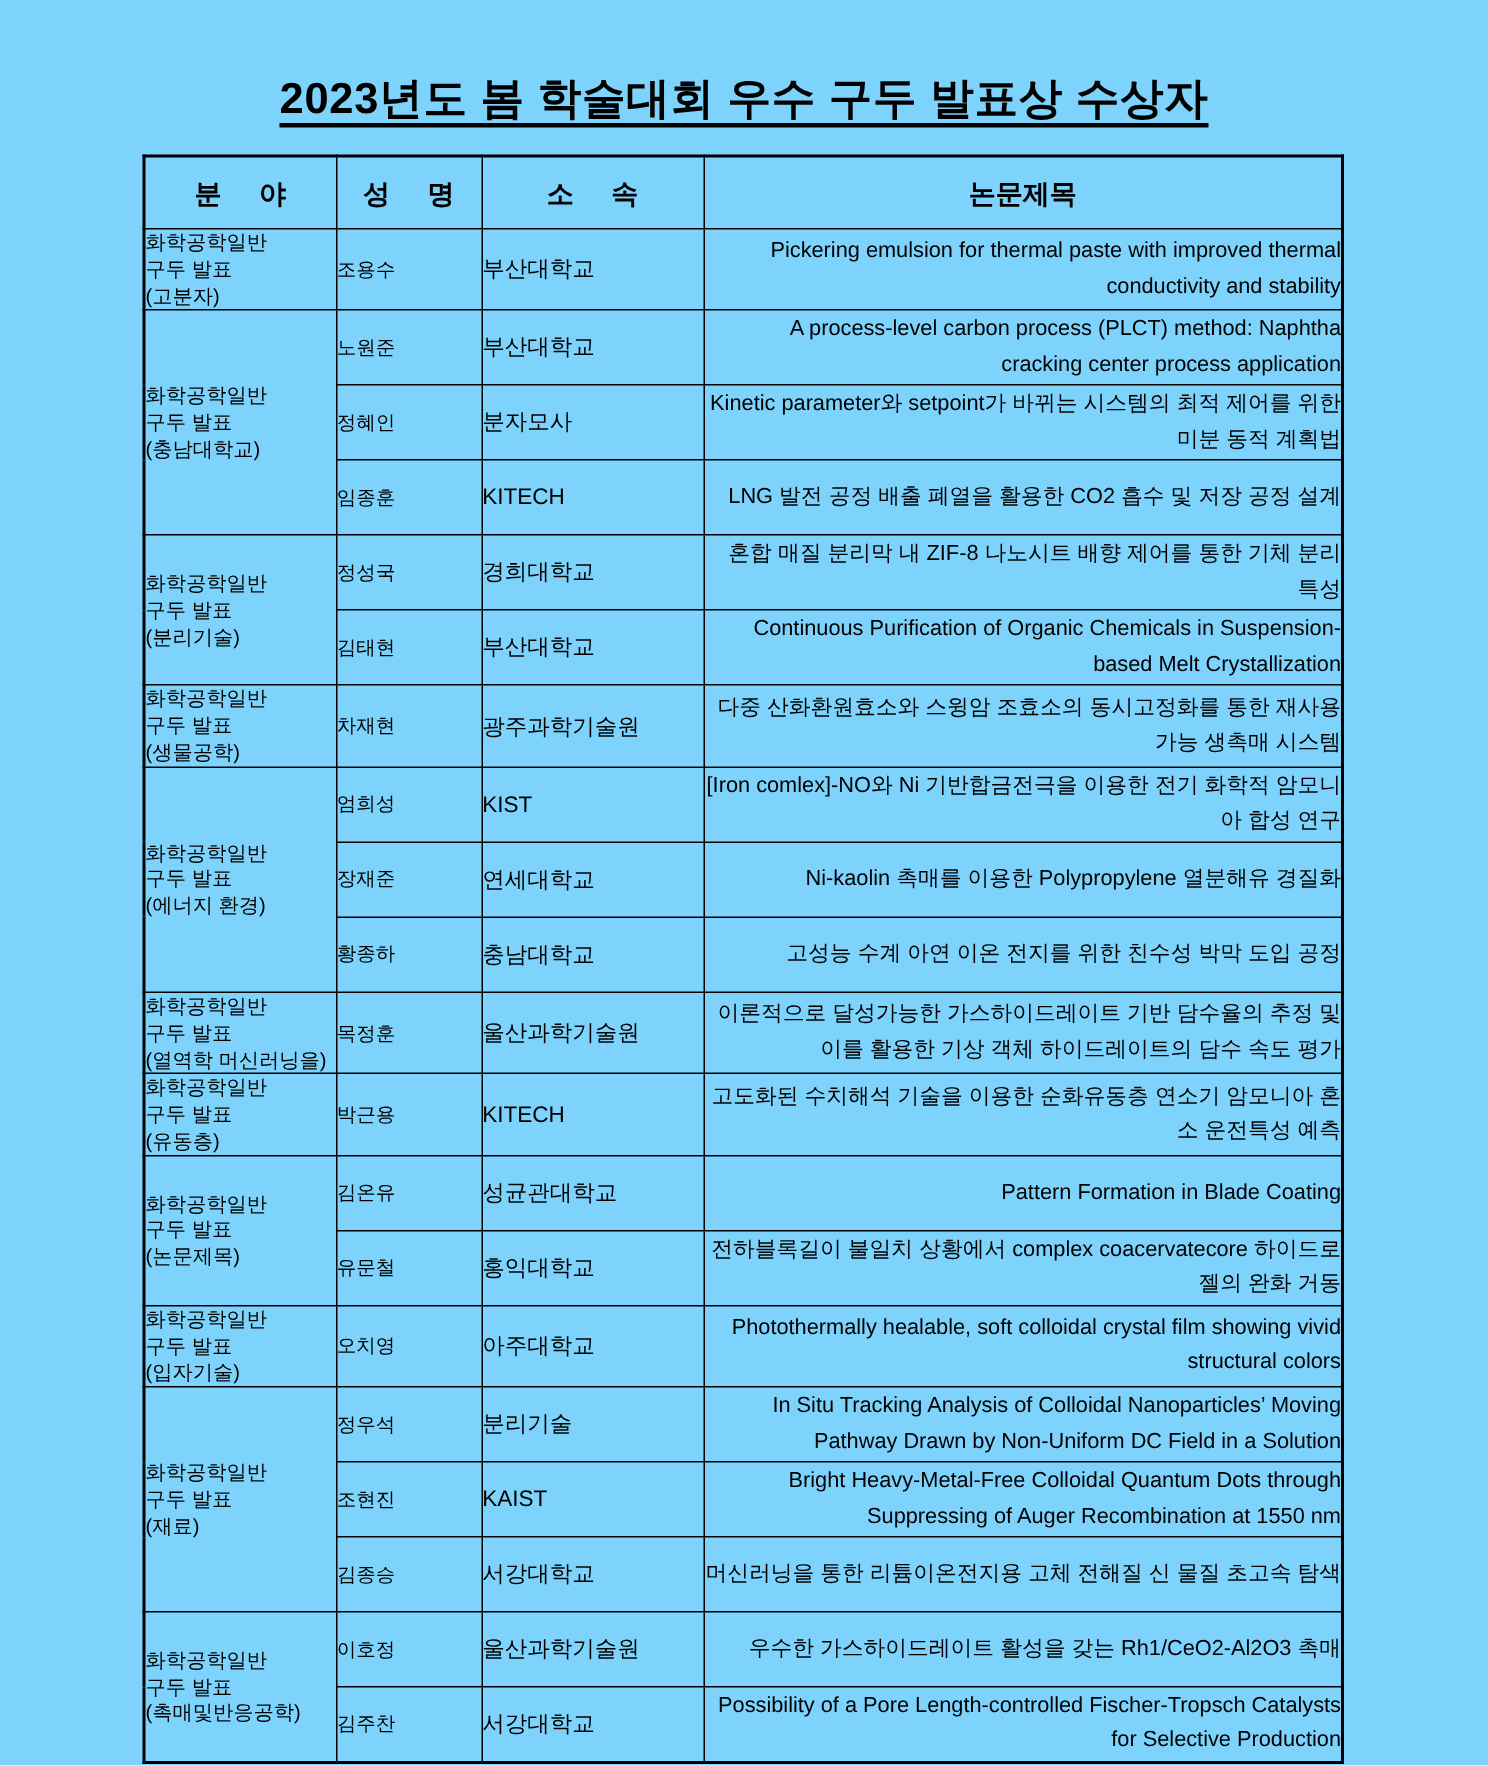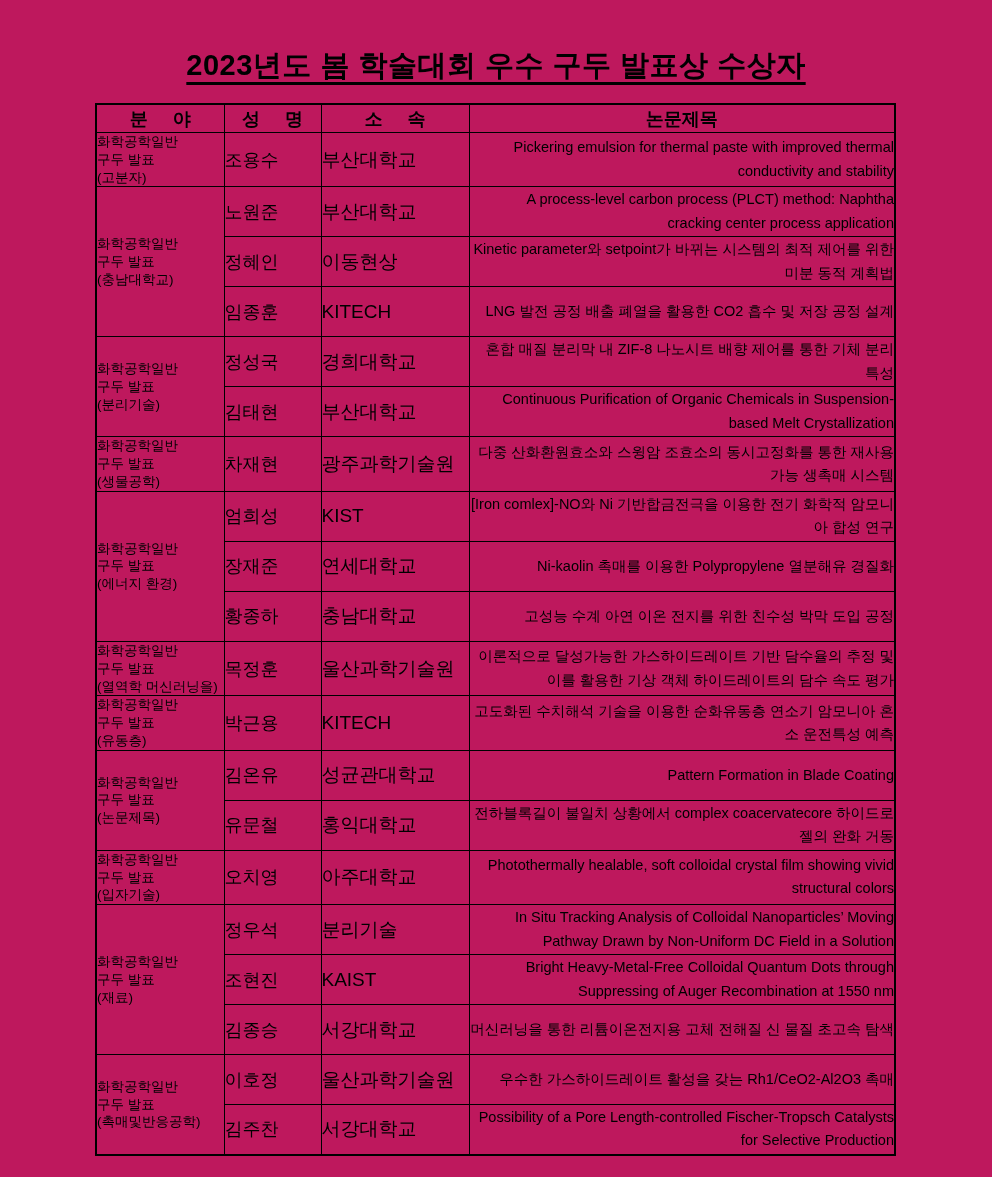--- a/index.html
+++ b/index.html
@@ -1,19 +1,19 @@
 <!DOCTYPE html>
 <html><head>
 <meta charset="utf-8">
 <style>
   html, body { margin:0; padding:0; background:#ffffff; }
   .page {
     position:relative;
     width:992px; height:1177px;
-    background:#be185d;
+    background:#7dd3fc;
     color:#000000;
     font-family:"Liberation Sans", sans-serif;
     overflow:hidden;
   }
   .title-wrap {
     position:absolute;
     top:46px; left:0; width:100%;
     text-align:center;
   }
   .title-text {
@@ -34,36 +34,36 @@
     table-layout:fixed;
     border:2px solid #000000;
   }
   table.awards th {
     border:1px solid #000000;
     height:27px;
     font-size:18px;
     font-weight:700;
     text-align:center;
     word-spacing:20px;
-    padding:0;
+    padding:10px;
   }
   table.awards td {
     border:1px solid #000000;
     vertical-align:middle;
     padding:0;
     overflow:hidden;
   }
   table.awards tbody tr { height:50px; }
   td.field {
     font-size:13.5px;
     line-height:1.32;
     padding:0 2px;
   }
-  td.name  { font-size:18px; padding-left:11px; }
-  td.aff   { font-size:19px; padding-left:11px; }
+  td.name  { font-size:13px; padding-left:11px; }
+  td.aff   { font-size:15px; padding-left:11px; }
   td.paper {
     font-size:14.5px;
     line-height:1.62;
     padding:2px 12px;
     text-align:right;
   }
 </style>
 </head>
 <body>
 
@@ -104,21 +104,21 @@
             <div>화학공학일반</div>
             <div>구두 발표</div>
             <div>(충남대학교)</div>
           </td>
           <td class="name">노원준</td>
           <td class="aff">부산대학교</td>
           <td class="paper">A process-level carbon process (PLCT) method: Naphtha cracking center process application</td>
         </tr>
         <tr>
           <td class="name">정혜인</td>
-          <td class="aff">이동현상</td>
+          <td class="aff">분자모사</td>
           <td class="paper">Kinetic parameter와 setpoint가 바뀌는 시스템의 최적 제어를 위한 미분 동적 계획법</td>
         </tr>
         <tr>
           <td class="name">임종훈</td>
           <td class="aff">KITECH</td>
           <td class="paper">LNG 발전 공정 배출 폐열을 활용한 CO2 흡수 및 저장 공정 설계</td>
         </tr>
         <tr>
           <td class="field" rowspan="2">
             <div>화학공학일반</div>

